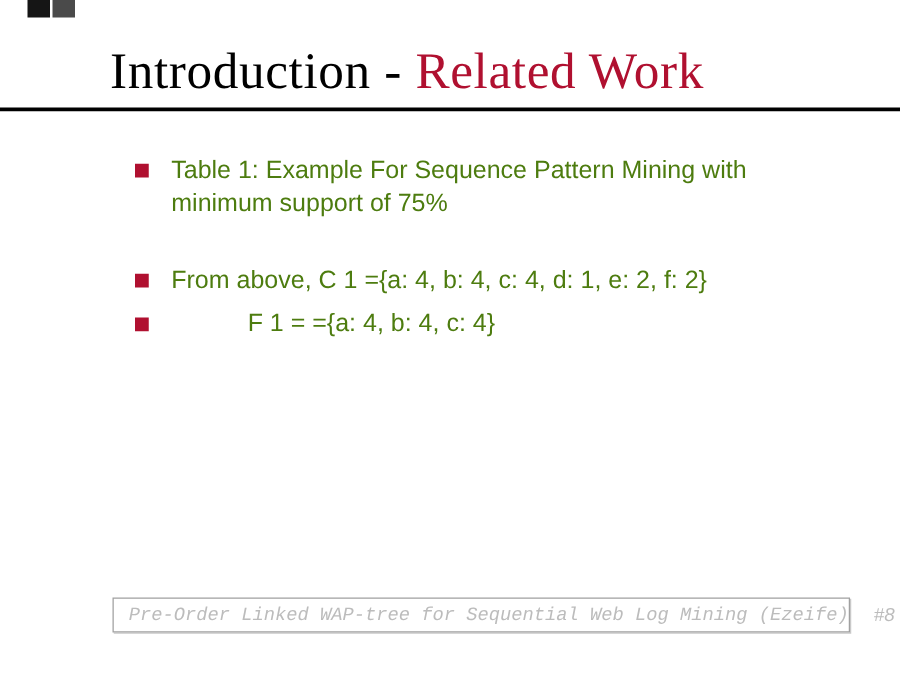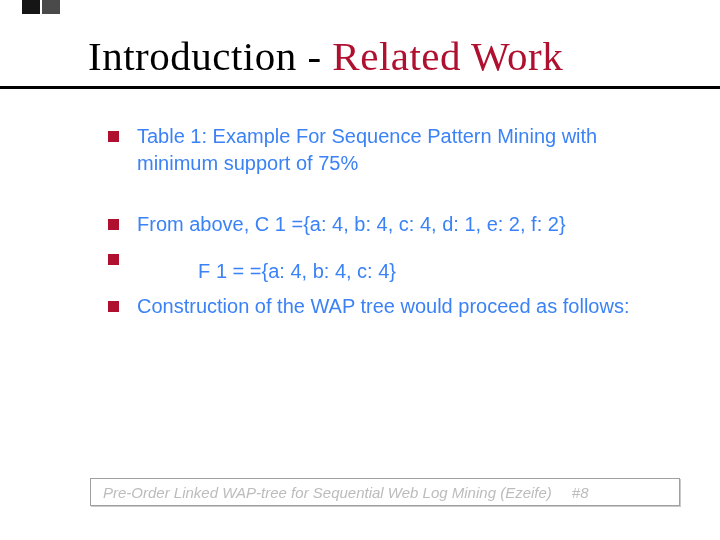--- a/index.html
+++ b/index.html
@@ -44,21 +44,21 @@
   .hr-line {
     margin-top: 6px;
     height: 3px;
     background: #000;
     width: 100%;
   }
   .content {
     padding: 34px 45px 0 108px;
     font-family: Arial, Helvetica, sans-serif;
     font-size: 20px;
-    color: #3b82f6;
+    color: #4d7c0f;
     line-height: 1.35;
   }
   .bl {
     display: flex;
     margin-bottom: 8px;
   }
   .bl .sq {
     flex: 0 0 auto;
     width: 11px;
     height: 11px;
@@ -79,21 +79,21 @@
     bottom: 34px;
     height: 28px;
     border: 1px solid #a0a0a0;
     box-shadow: 1px 1px 0 #c9c9c9;
     display: flex;
     align-items: center;
     padding: 0 12px;
     background: #fff;
   }
   .footer .ft {
-    font-family: Liberation Sans, sans-serif;
+    font-family: Liberation Mono, monospace;
     font-size: 15px;
     font-style: italic;
     color: #bcbcbc;
     white-space: nowrap;
   }
   .footer .pg {
     font-family: Arial, Helvetica, sans-serif;
     font-size: 15px;
     font-style: italic;
     color: #bcbcbc;
@@ -123,27 +123,23 @@
 
   <div class="gap"></div>
 
   <div class="bl">
     <div class="sq"></div>
     <div class="tx">From above, C 1 ={a: 4, b: 4, c: 4, d: 1, e: 2, f: 2}</div>
   </div>
 
   <div class="bl">
     <div class="sq"></div>
-    <div class="tx" style="white-space: pre; margin-top: 12px;">           F 1 = ={a: 4, b: 4, c: 4}</div>
+    <div class="tx" style="white-space: pre;">           F 1 = ={a: 4, b: 4, c: 4}</div>
   </div>
 
 
-  <div class="bl">
-    <div class="sq"></div>
-    <div class="tx">Construction of the WAP tree would proceed as follows:</div>
-  </div>
 
 </div>
 
 <div class="footer">
   <span class="ft">Pre-Order Linked WAP-tree for Sequential Web Log Mining (Ezeife)</span>
   <span class="pg">#8</span>
 </div>
 
 </body></html>

